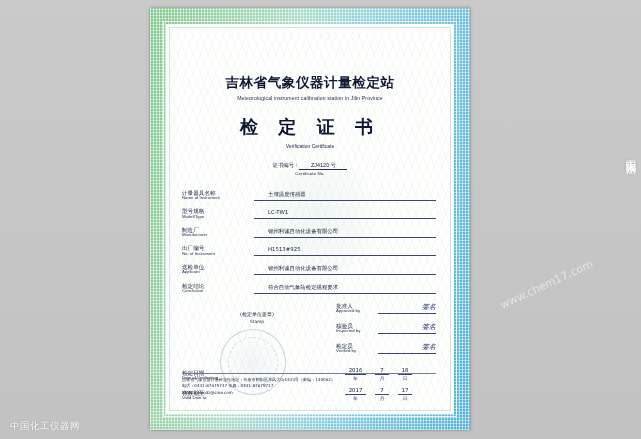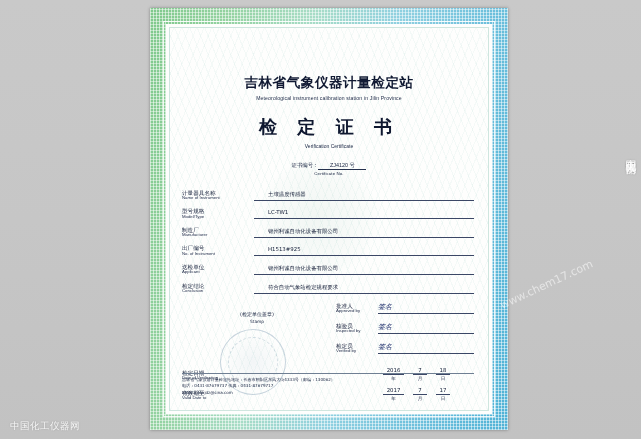--- a/index.html
+++ b/index.html
@@ -18,21 +18,21 @@
     width: 641px;
     height: 439px;
     background: linear-gradient(180deg, #c9c9c9 0%, #c6c6c6 50%, #c2c2c2 100%);
   }
 
   
   .cert {
     position: absolute;
     left: 150px;
     top: 8px;
-    width: 358px;
+    width: 320px;
     height: 422px;
     background: #fdfdfb;
     box-shadow: 0 0 3px rgba(0,0,0,0.35);
     overflow: hidden;
   }
 
   
   .border-outer {
     position: absolute;
     inset: 0;
@@ -269,21 +269,21 @@
   .sign-row .lab-en {
     font-size: 4.3px;
     color: #1d2846;
     white-space: nowrap;
   }
   .sign-row .sig {
     flex: 1 1 auto;
     border-bottom: 0.6px solid #3b4766;
     height: 12px;
     position: relative;
-    text-align: left;
+    text-align: right;
     font-family: "DejaVu Serif", "Liberation Serif", serif;
     font-size: 7px;
     font-style: italic;
     color: #1d2f6b;
     line-height: 12px;
     overflow: hidden;
   }
 
   
   .dates {

